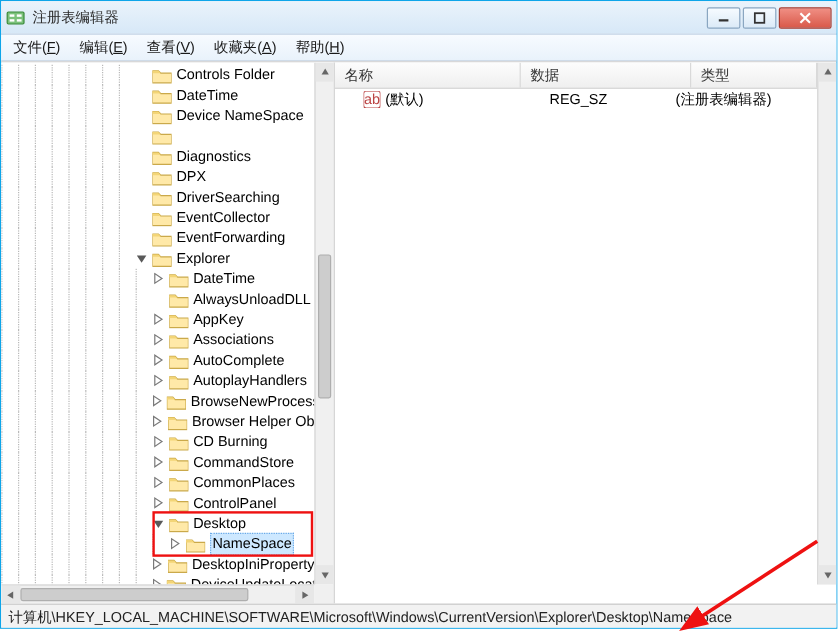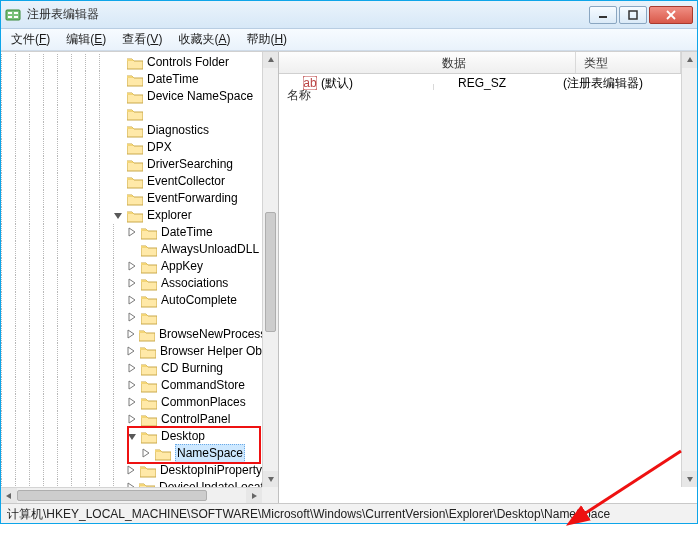--- a/index.html
+++ b/index.html
@@ -45,21 +45,21 @@
 .hscroll { position: absolute; left: 0; right: 16px; bottom: 0; height: 16px; background: #f0f0f0; border-top: 1px solid #d4d4d4; }
 .hscroll .thumb { position: absolute; top: 2px; bottom: 2px; background: #cdcdcd; border: 1px solid #aeaeae; border-radius: 2px; }
 .hscroll .btn { position: absolute; top: 0; bottom: 0; width: 16px; background: #e7e7e7; display:flex; align-items:center; justify-content:center; }
 .corner { position: absolute; right: 0; bottom: 0; width: 16px; height: 16px; background: #f0f0f0; }
 
 
 .values-panel { flex: 1; position: relative; background: #fff; overflow: hidden; }
 .vals-scroll { position: absolute; inset: 0 16px 0 0; overflow: hidden; }
 .cols { display: flex; height: 22px; background: linear-gradient(#fdfdfd,#efefef); border-bottom: 1px solid #d0d0d0; }
 .col { padding: 3px 8px; border-right: 1px solid #d9d9d9; color: #333; cursor: default; }
-.col.name { width: 155px; margin-top: 32px; }
+.col.name { width: 155px; }
 .col.type { width: 105px; }
 .col.data { flex: 1; }
 .valrow { display: flex; align-items: center; height: 18px; padding-left: 20px; }
 .valrow .cell { padding: 0 4px; }
 .valrow .cell.name { width: 155px; display: flex; align-items: center; gap: 4px; }
 .valrow .cell.type { width: 105px; }
 .valrow .cell.data { flex: 1; }
 .ab-icon { width: 14px; height: 14px; }
 
 
@@ -407,20 +407,21 @@
                 <span></span>
               </span>
               <span class="toggle">
                 <svg width="9" height="11">
                   <use href="#tri-closed"></use>
                 </svg>
               </span>
               <span class="folder"><svg width="16" height="14">
                   <use href="#folder-icon"></use>
                 </svg></span>
+              <span class="lbl">AutoplayHandlers</span>
             </div>
             <div class="tree-row">
               <span class="indent-lines">
                 <span></span>
                 <span></span>
                 <span></span>
                 <span></span>
                 <span></span>
                 <span></span>
                 <span></span>

